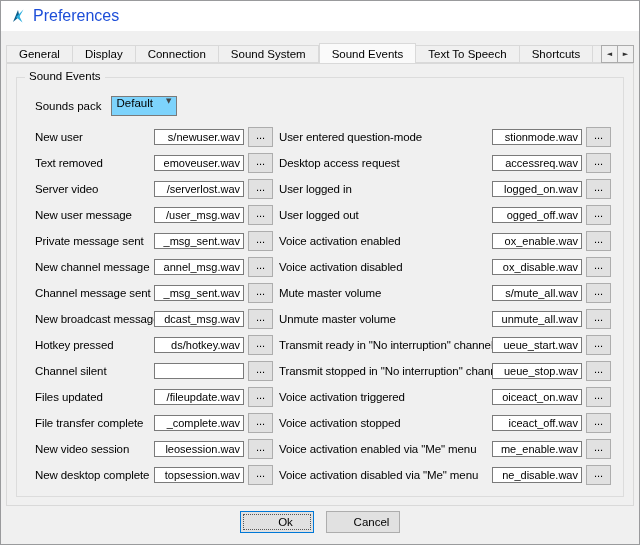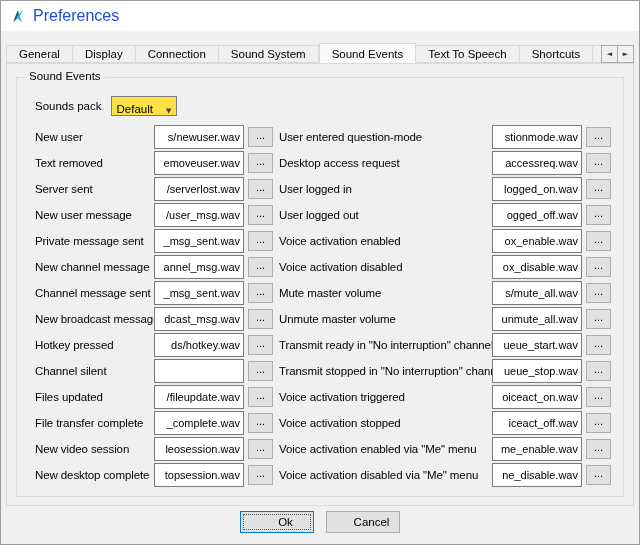--- a/index.html
+++ b/index.html
@@ -59,37 +59,37 @@
   .group-title {
     position:absolute; top:-8px; left:8px; background:#f0f0f0;
     padding:0 4px; font-size:11.5px;
   }
 
   .soundspack {
     position:absolute; left:18px; top:18px;
     display:flex; align-items:center; gap:9px; height:20px;
   }
   .combo {
-    display:flex; align-items:flex-end; justify-content:space-between;
-    width:66px; height:20px; background:#fde047;
+    display:flex; align-items:flex-start; justify-content:space-between;
+    width:66px; height:20px; background:#7dd3fc;
     border:1px solid #7a7a7a; padding:0 4px 0 5px; cursor:default;
   }
   .combo .arrow { font-size:7px; color:#444; font-family:"DejaVu Sans", sans-serif; }
 
   .col { position:absolute; top:46px; }
   .col-left  { left:18px;  width:238px; }
   .col-right { left:262px; right:12px; }
 
   .row { display:flex; align-items:center; height:26px; }
   .row-label {
     flex:1 1 auto; white-space:nowrap; overflow:hidden;
     padding-right:4px; letter-spacing:-0.1px;
   }
   .row-input {
-    flex:0 0 90px; width:90px; height:24px;
+    flex:0 0 90px; width:90px; height:16px;
     border:1px solid #7a7a7a; background:#ffffff;
     font-family:"Liberation Sans", sans-serif; font-size:11px;
     text-align:right; padding:0 3px; direction:ltr;
   }
   .browse-btn {
     flex:0 0 25px; width:25px; height:20px; margin-left:4px;
     background:#e1e1e1; border:1px solid #adadad;
     font-family:"Liberation Sans", sans-serif; font-size:11px; line-height:1;
     padding:0 0 4px 0;
   }
@@ -156,21 +156,21 @@
             <div class="row-label">New user</div>
             <input type="text" class="row-input" value="s/newuser.wav" style="">
             <button class="browse-btn">...</button>
           </div>
           <div class="row">
             <div class="row-label">Text removed</div>
             <input type="text" class="row-input" value="emoveuser.wav" style="">
             <button class="browse-btn">...</button>
           </div>
           <div class="row">
-            <div class="row-label">Server sent</div>
+            <div class="row-label">Server video</div>
             <input type="text" class="row-input" value="/serverlost.wav" style="">
             <button class="browse-btn">...</button>
           </div>
           <div class="row">
             <div class="row-label">New user message</div>
             <input type="text" class="row-input" value="/user_msg.wav" style="">
             <button class="browse-btn">...</button>
           </div>
           <div class="row">
             <div class="row-label">Private message sent</div>

